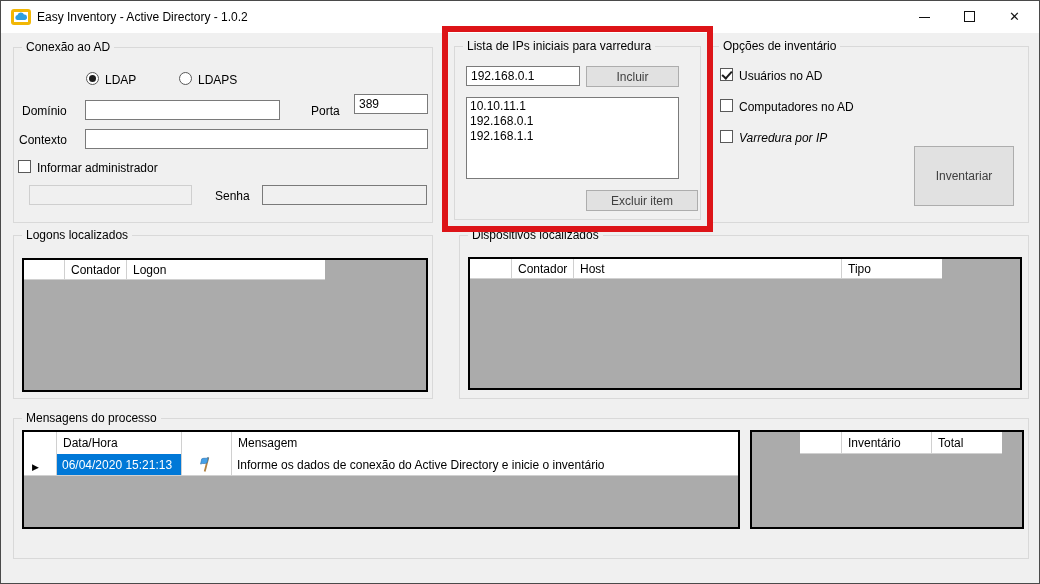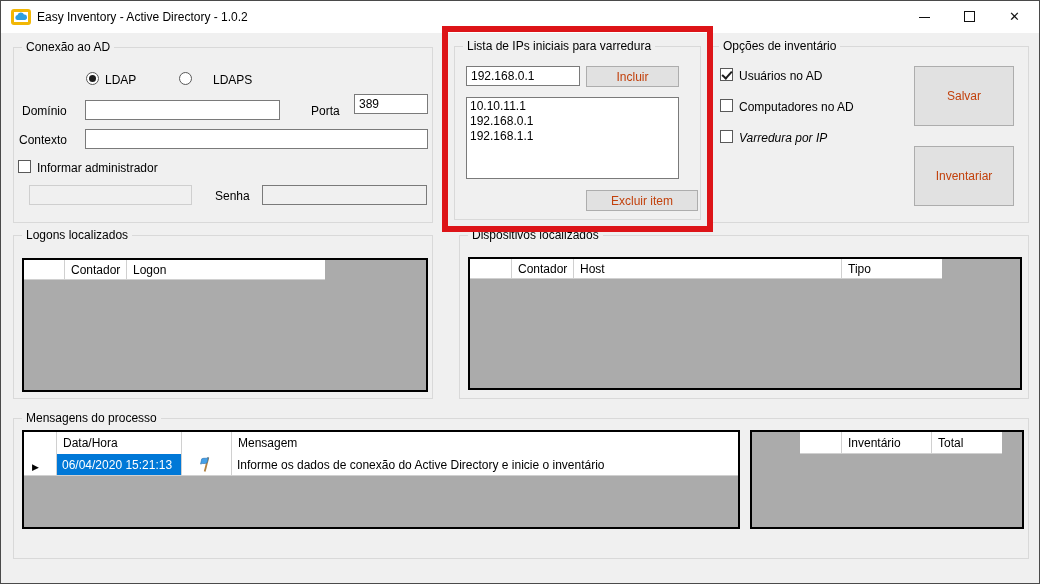--- a/index.html
+++ b/index.html
@@ -20,21 +20,21 @@
   .glyph-min { position:absolute; left:18px; top:16px; width:11px; height:0; border-top:1px solid #111; }
   .glyph-max { position:absolute; left:17px; top:10px; width:11px; height:11px; border:1px solid #111; }
   .glyph-close { position:absolute; left:16px; top:8px; font-size:13px; color:#111; }
   
   .grp { position:absolute; border:1px solid #d9d9d9; }
   .grp-t { position:absolute; top:-8px; left:8px; background:var(--window-bg,#f0f0f0); padding:0 4px; font-size:12px; white-space:nowrap; }
   .lbl { position:absolute; white-space:nowrap; font-size:12px; }
   .tb { position:absolute; height:20px; border:1px solid #7a7a7a; background:#fff; font-family:"Liberation Sans",sans-serif; font-size:12px; padding:0 4px; }
   .tb-disabled { background:var(--window-bg,#f0f0f0); border-color:#cfcfcf; }
   .tb-gray { background:var(--window-bg,#f0f0f0); }
-  .btn { position:absolute; background:var(--button-bg,#e1e1e1); border:1px solid #adadad; font-family:"Liberation Sans",sans-serif; font-size:12px; color:#c2410c; cursor:default; }
+  .btn { position:absolute; background:var(--button-bg,#e1e1e1); border:1px solid #adadad; font-family:"Liberation Sans",sans-serif; font-size:12px; color:#404040; cursor:default; }
   
   .cb { position:absolute; width:13px; height:13px; background:#fff; border:1px solid #595959; }
   .cb.on::after { content:''; position:absolute; left:3px; top:0px; width:4px; height:8px;
     border:solid #1d1d1d; border-width:0 2px 2px 0; transform:rotate(42deg); }
   .radio { position:absolute; width:13px; height:13px; background:#fff; border:1px solid #595959; border-radius:50%; }
   .radio.on::after { content:''; position:absolute; left:2px; top:2px; width:7px; height:7px; background:#1d1d1d; border-radius:50%; }
   
   .listbox { position:absolute; background:#fff; border:1px solid #7a7a7a; overflow:hidden; padding:1px 0; }
   .listbox .li { padding:0 3px; line-height:15px; font-size:12px; white-space:nowrap; }
   
@@ -70,21 +70,21 @@
     <button class="winbtn winbtn-close">
         <span class="glyph-close">✕</span>
       </button>
   </div>
 
   <div class="grp" style="left:12px; top:46px; width:420px; height:176px;">
     <span class="grp-t">Conexão ao AD</span>
     <span class="radio on" style="left:72px; top:24px;"></span>
     <span class="lbl" style="left:91px; top:25px;">LDAP</span>
     <span class="radio" style="left:165px; top:24px;"></span>
-    <span class="lbl" style="left:184px; top:25px;margin-left:15px;">LDAPS</span>
+    <span class="lbl" style="left:184px; top:25px;">LDAPS</span>
 
     <span class="lbl" style="left:8px; top:56px;">Domínio</span>
     <input class="tb" style="left: 71px; top: 52px; width: 195px;" value="">
     <span class="lbl" style="left:297px; top:56px;">Porta</span>
     <input class="tb" style="left: 340px; top: 46px; width: 74px;" value="389">
 
     <span class="lbl" style="left:5px; top:85px;">Contexto</span>
     <input class="tb" style="left: 71px; top: 81px; width: 343px;" value="">
 
     <span class="cb" style="left:4px; top:112px;"></span>
@@ -110,21 +110,20 @@
   <div class="red-rect"></div>
 
   <div class="grp" style="left:709px; top:45px; width:319px; height:177px;">
     <span class="grp-t">Opções de inventário</span>
     <span class="cb on" style="left:9px; top:21px;"></span>
     <span class="lbl" style="left:28px; top:22px;">Usuários no AD</span>
     <span class="cb" style="left:9px; top:52px;"></span>
     <span class="lbl" style="left:28px; top:53px;">Computadores no AD</span>
     <span class="cb" style="left:9px; top:83px;"></span>
     <span class="lbl" style="left:28px; top:84px;font-style:italic;">Varredura por IP</span>
-    <button class="btn" style="left:203px; top:19px; width:100px; height:60px;">Salvar</button>
     <button class="btn" style="left:203px; top:99px; width:100px; height:60px;">Inventariar</button>
   </div>
 
   <div class="grp" style="left:12px; top:234px; width:420px; height:164px;">
     <span class="grp-t">Logons localizados</span>
     <div class="grid" style="left:8px; top:22px; width:406px; height:134px;">
       <div class="ghead" style="width:301px; height:20px;">
         <div class="hcell" style="left:0; width:41px;"></div>
         <div class="hcell" style="left:41px; width:62px;">Contador</div>
         <div class="hcell" style="left:103px; width:198px; border-right:none;">Logon</div>

